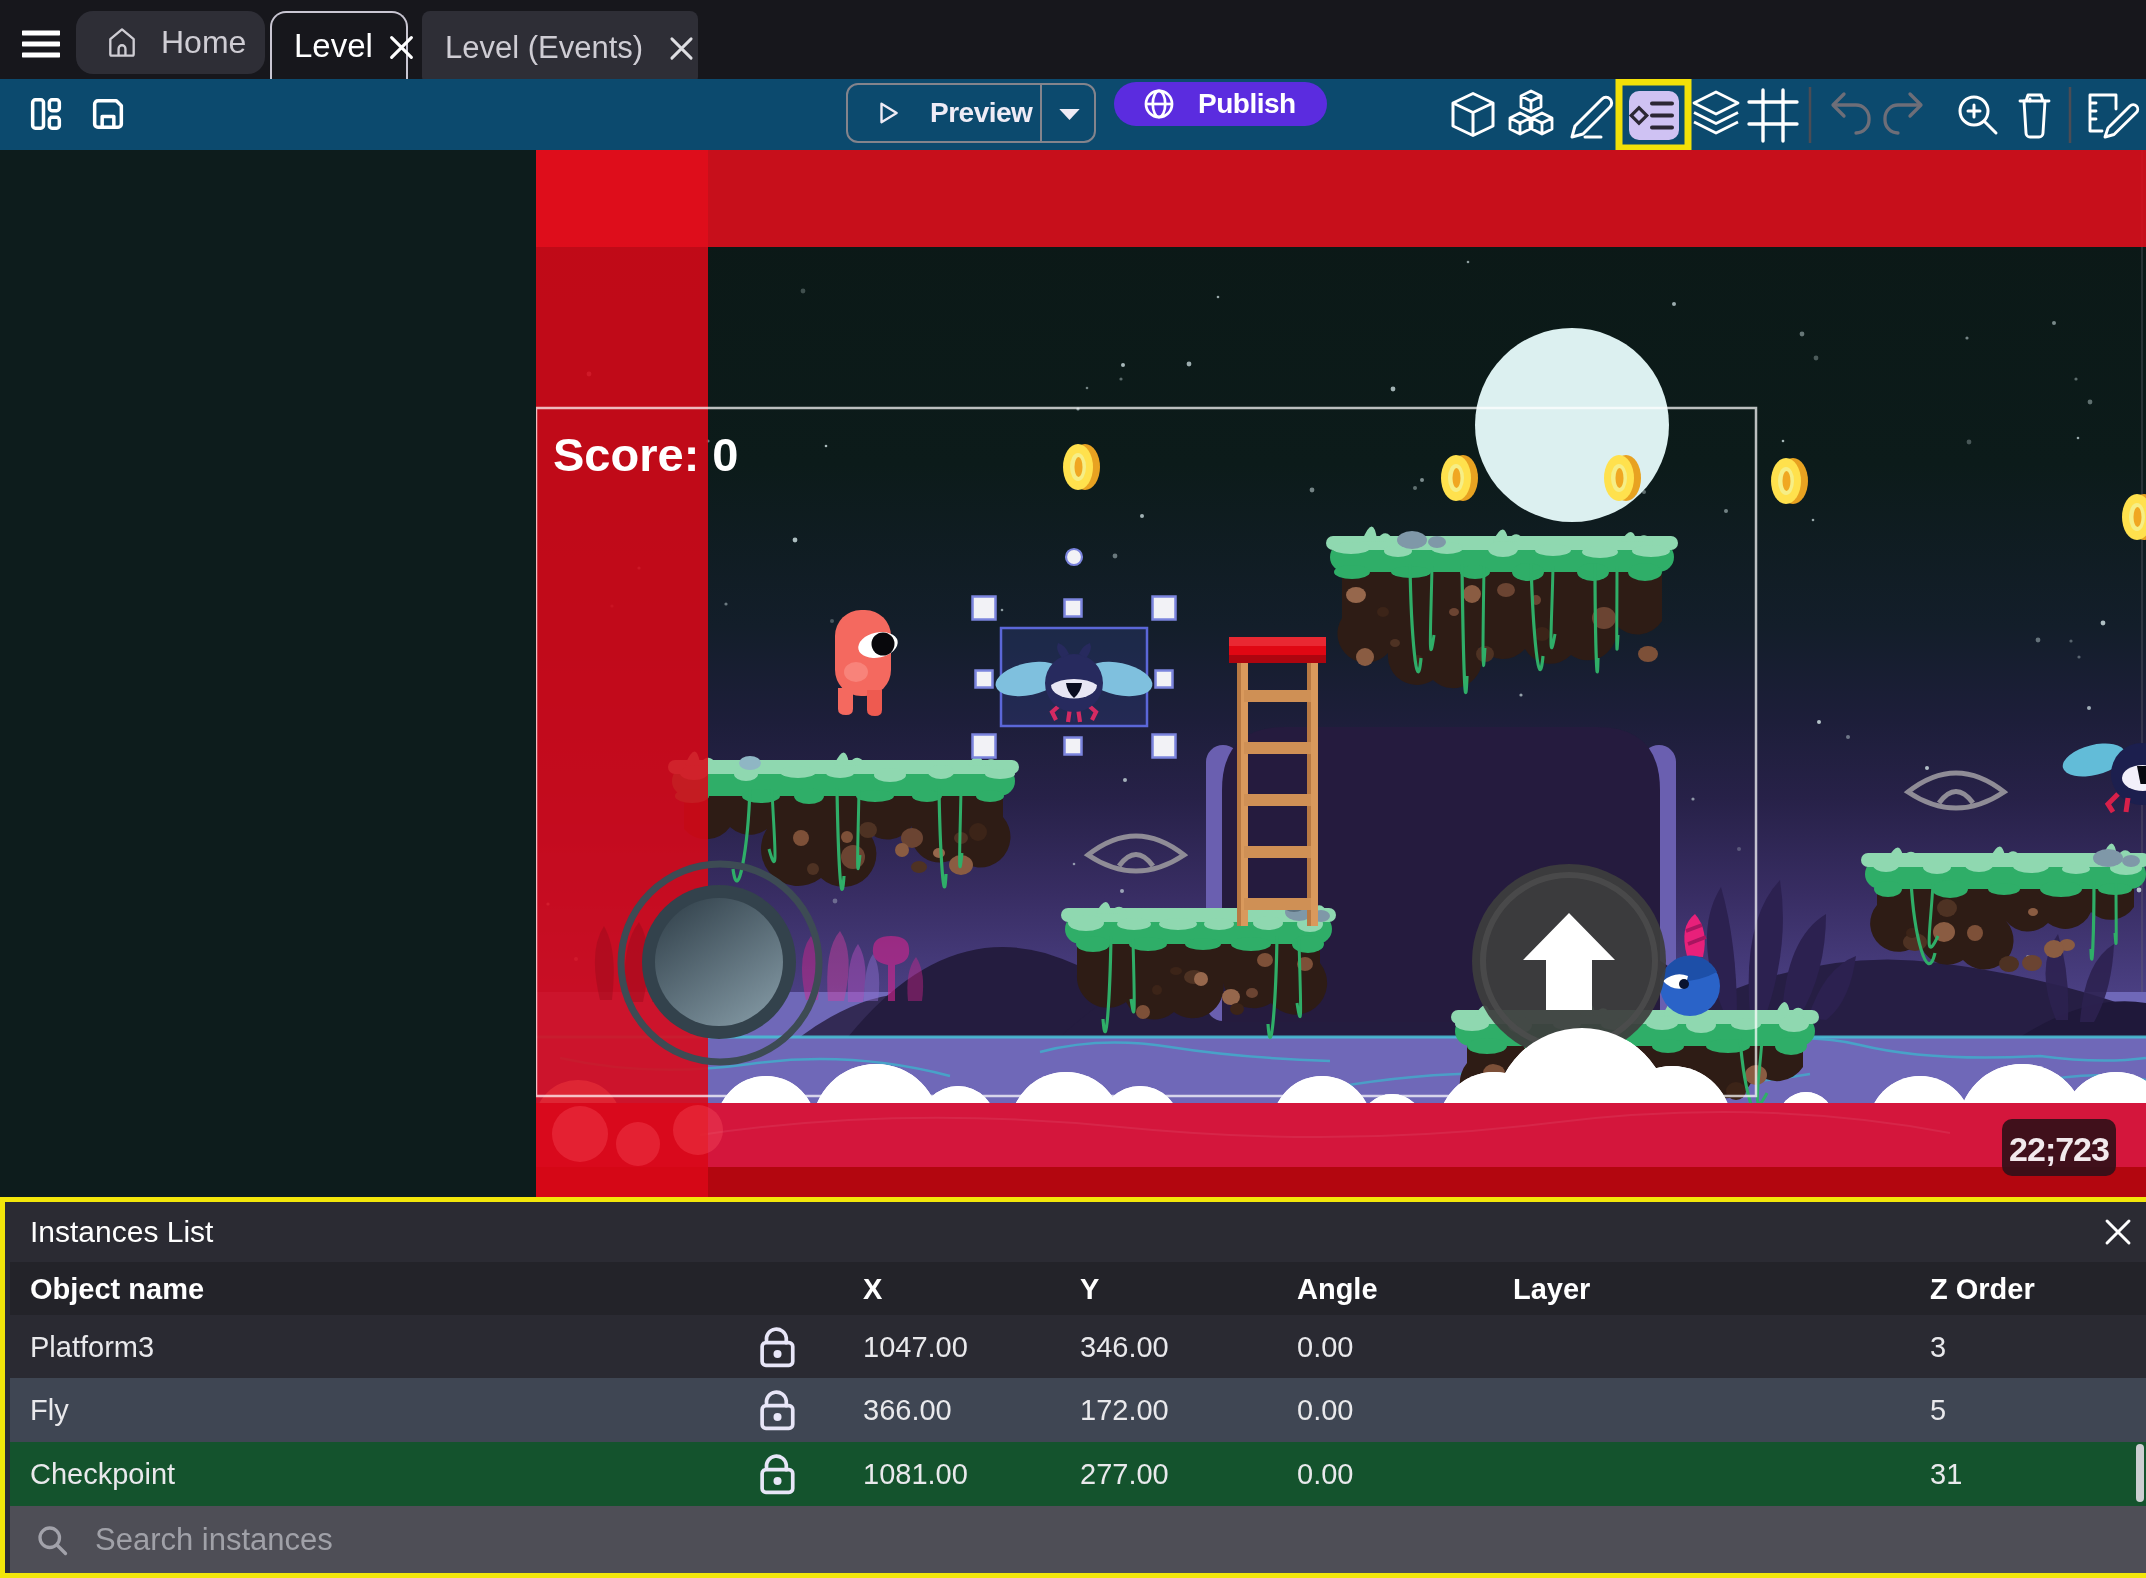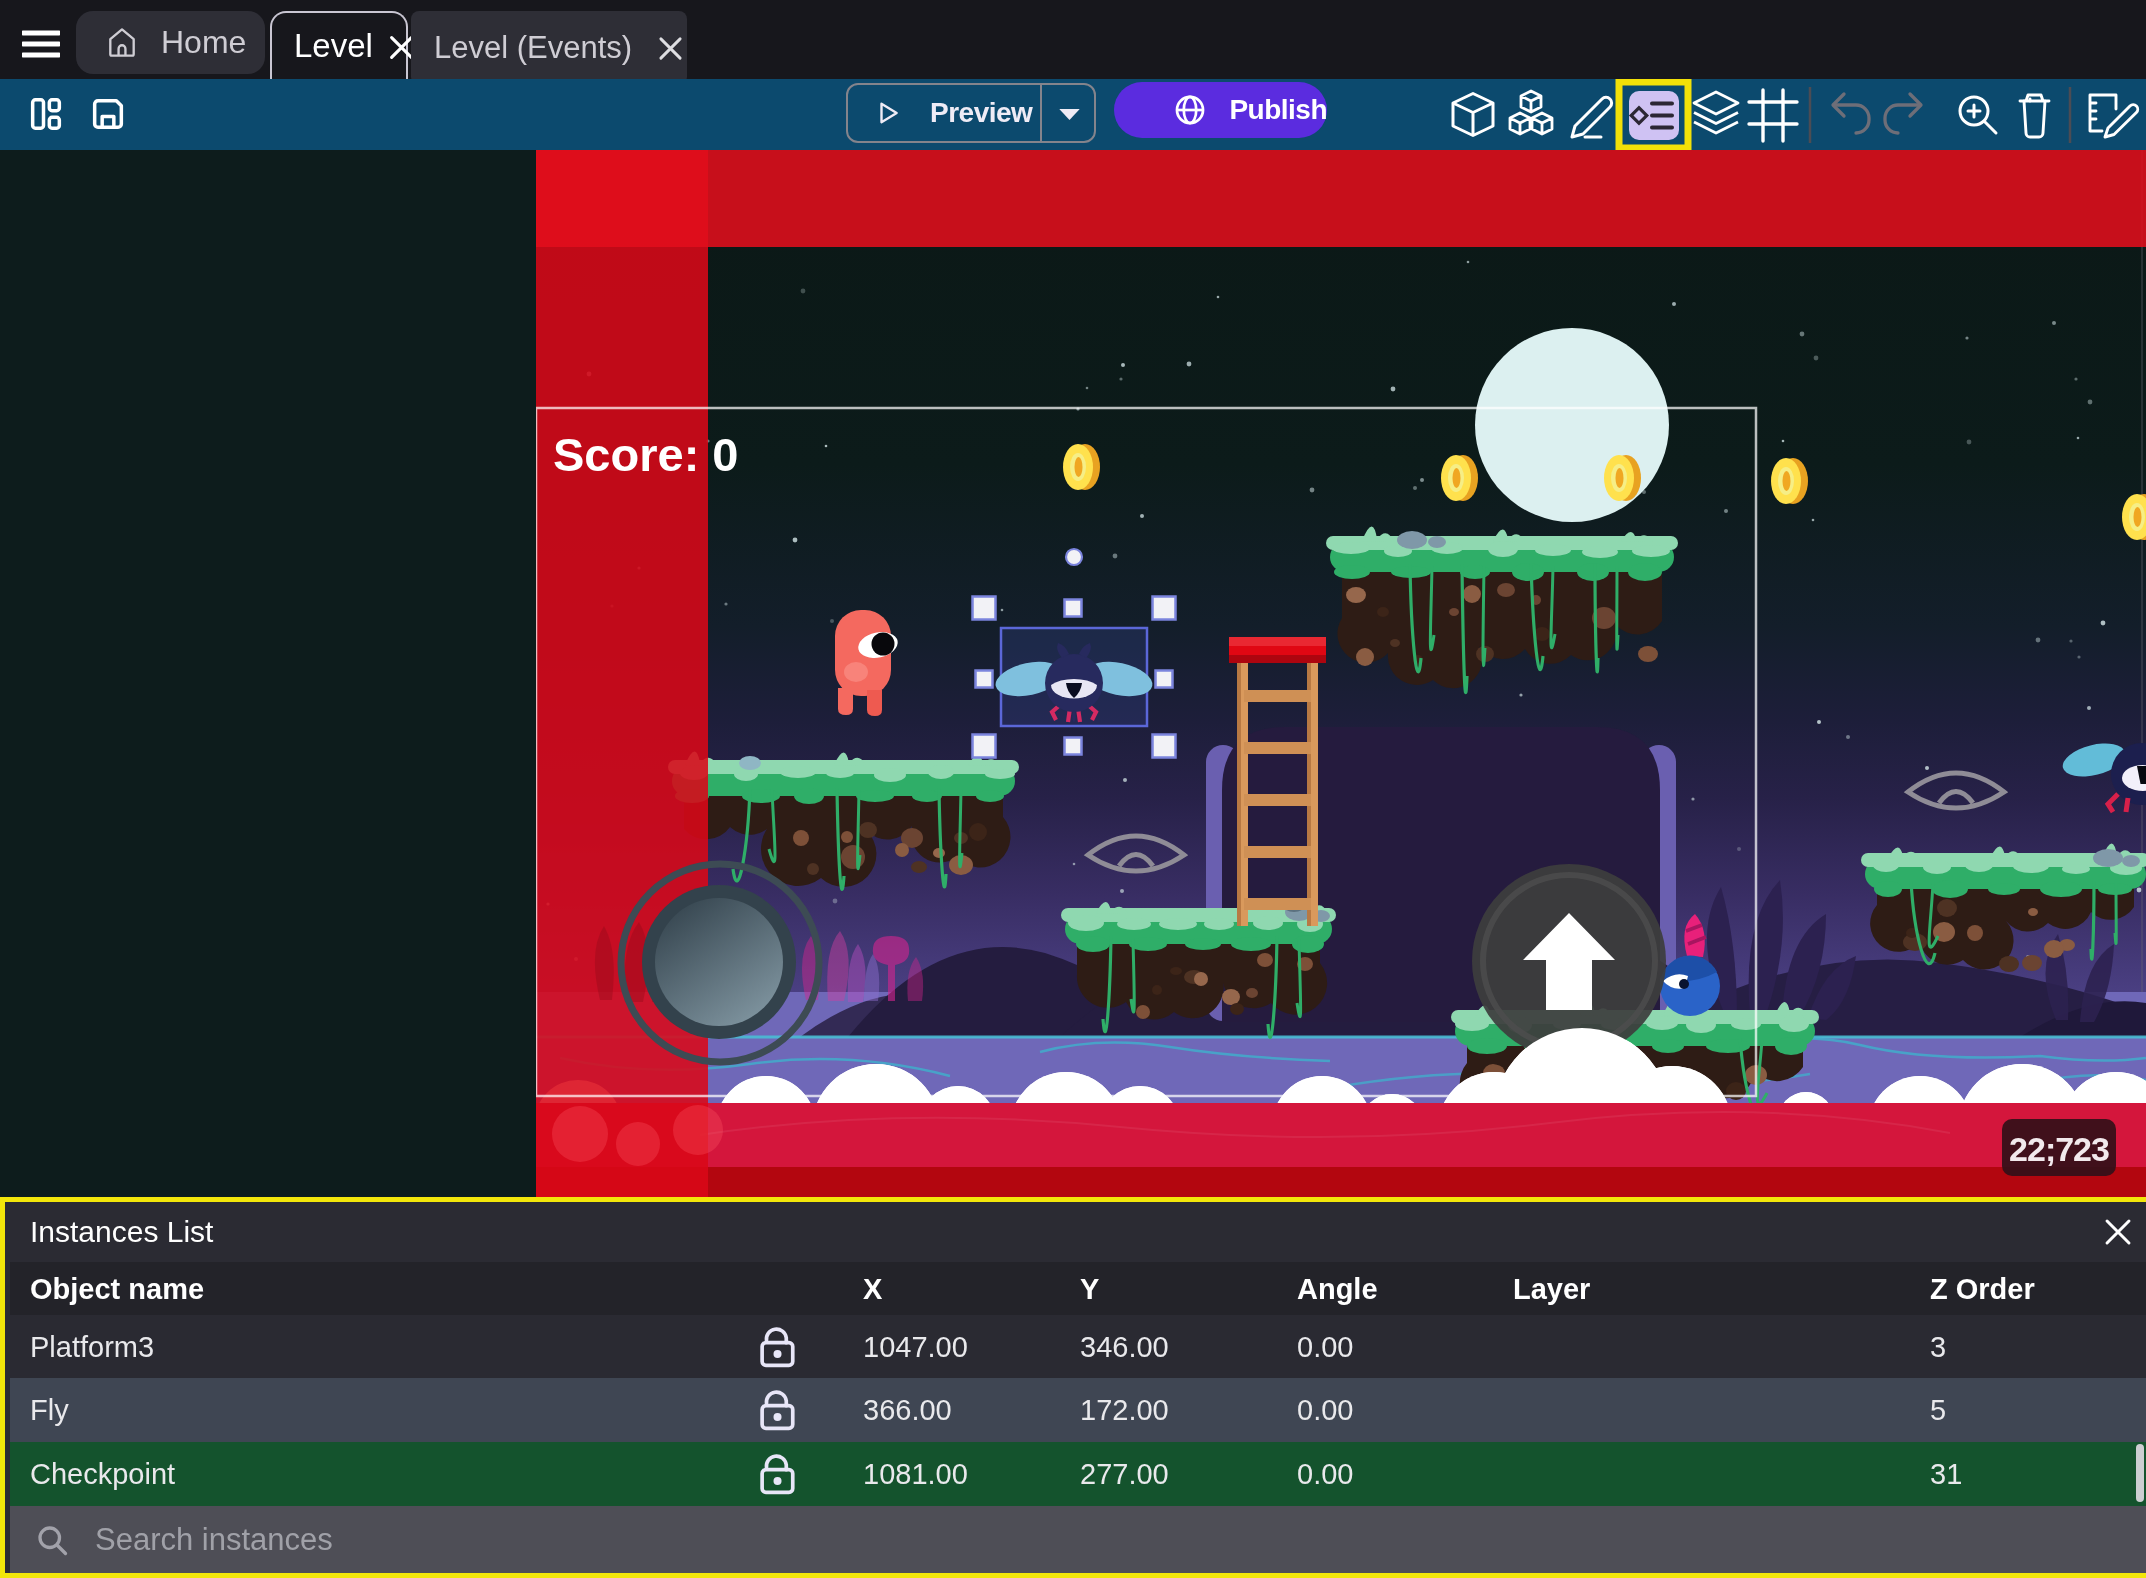--- a/index.html
+++ b/index.html
@@ -6,27 +6,27 @@
   html,body { width:2146px; height:1578px; background:#17171c; overflow:hidden;
     font-family:"Liberation Sans", sans-serif; }
   .abs { position:absolute; }
   
   #topbar { position:absolute; left:0; top:0; width:2146px; height:79px; background:#17171c; }
   .tab { position:absolute; top:11px; height:68px; border-radius:14px 14px 0 0;
     display:flex; align-items:center; color:#cfcdd4; font-size:32px; }
   #tab-home { left:76px; width:189px; background:#2e2e36; border-radius:17px; height:63px; }
   #tab-level { position:absolute; left:270px; width:138px; background:#17171c; border:2px solid #c9c6d2;
     border-bottom:none; border-radius:16px 16px 0 0; color:#ffffff; }
-  #tab-events { left:411px; width:276px; background:#2e2e36; border-radius:8px; height:74px; white-space:nowrap; font-size:31px; }
+  #tab-events { left:422px; width:276px; background:#2e2e36; border-radius:8px; height:74px; white-space:nowrap; font-size:31px; }
   
   #toolbar { position:absolute; left:0; top:79px; width:2146px; height:71px; background:#0c4a6e; }
   #btn-preview { position:absolute; left:846px; top:4px; width:250px; height:60px;
     border:2px solid #84848c; border-radius:12px; display:flex; align-items:center; }
-  #btn-publish { position:absolute; left:1114px; top:3px; width:213px; height:56px;
-    background:#5b2cdf; border-radius:31px; display:flex; align-items:center;justify-content:flex-end; }
+  #btn-publish { position:absolute; left:1114px; top:3px; width:213px; height:44px;
+    background:#5b2cdf; border-radius:31px; display:flex; align-items:center; }
   
   #panel { position:absolute; left:0; top:1197px; width:2146px; height:381px;
     border:5px solid #f2e60a; background:#2b2b33; }
   .prow { position:absolute; left:5px; width:2136px; color:#e9e9ec; font-size:29px; }
   .pcell { position:absolute; top:50%; transform:translateY(-50%); white-space:nowrap; }
 </style>
 </head>
 <body>
 <div id="topbar">
   <svg class="abs" style="left:22px;top:30px" width="38" height="28" viewBox="0 0 38 28">

